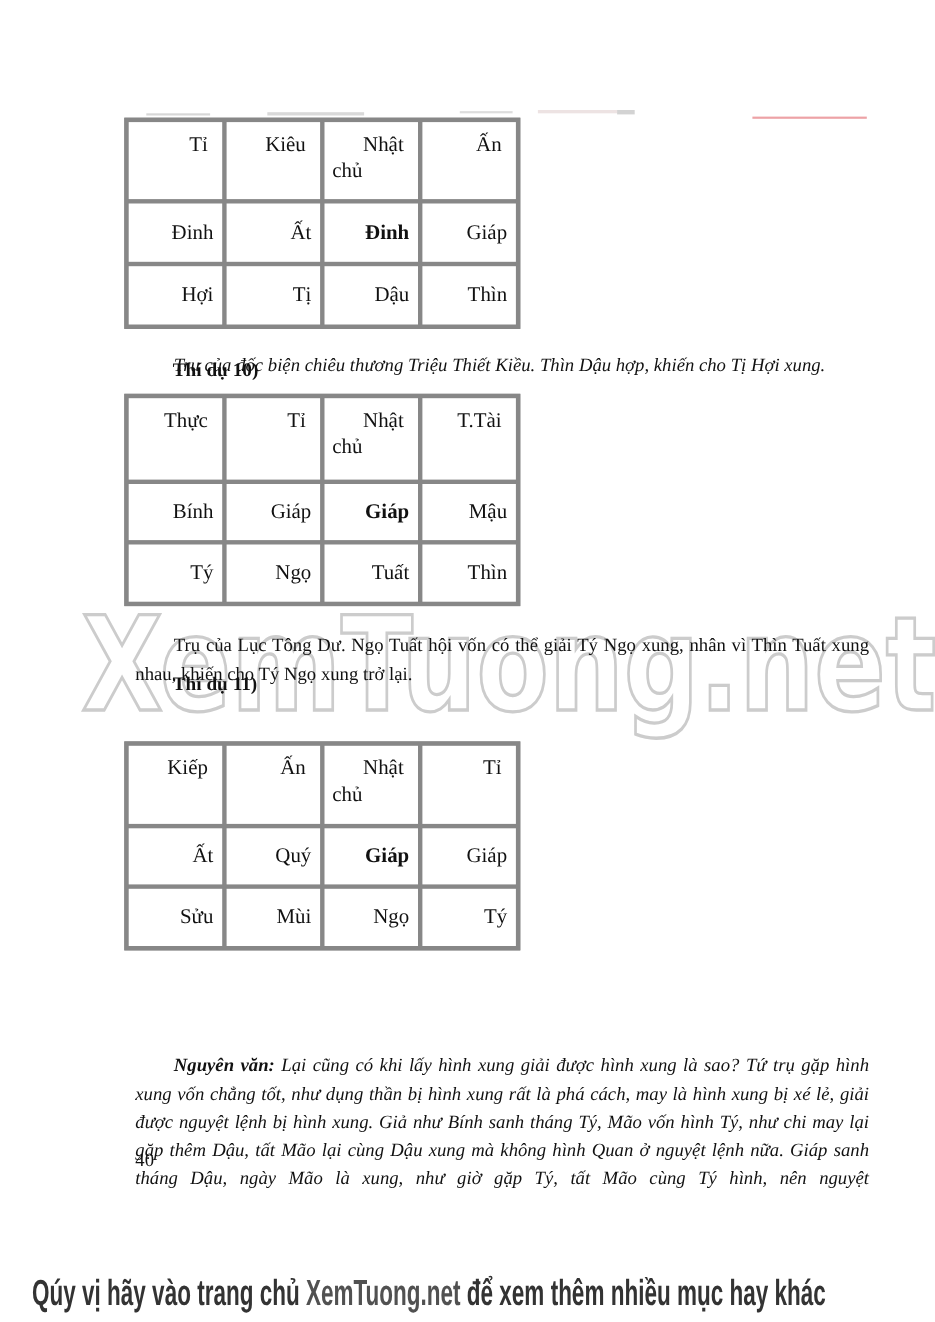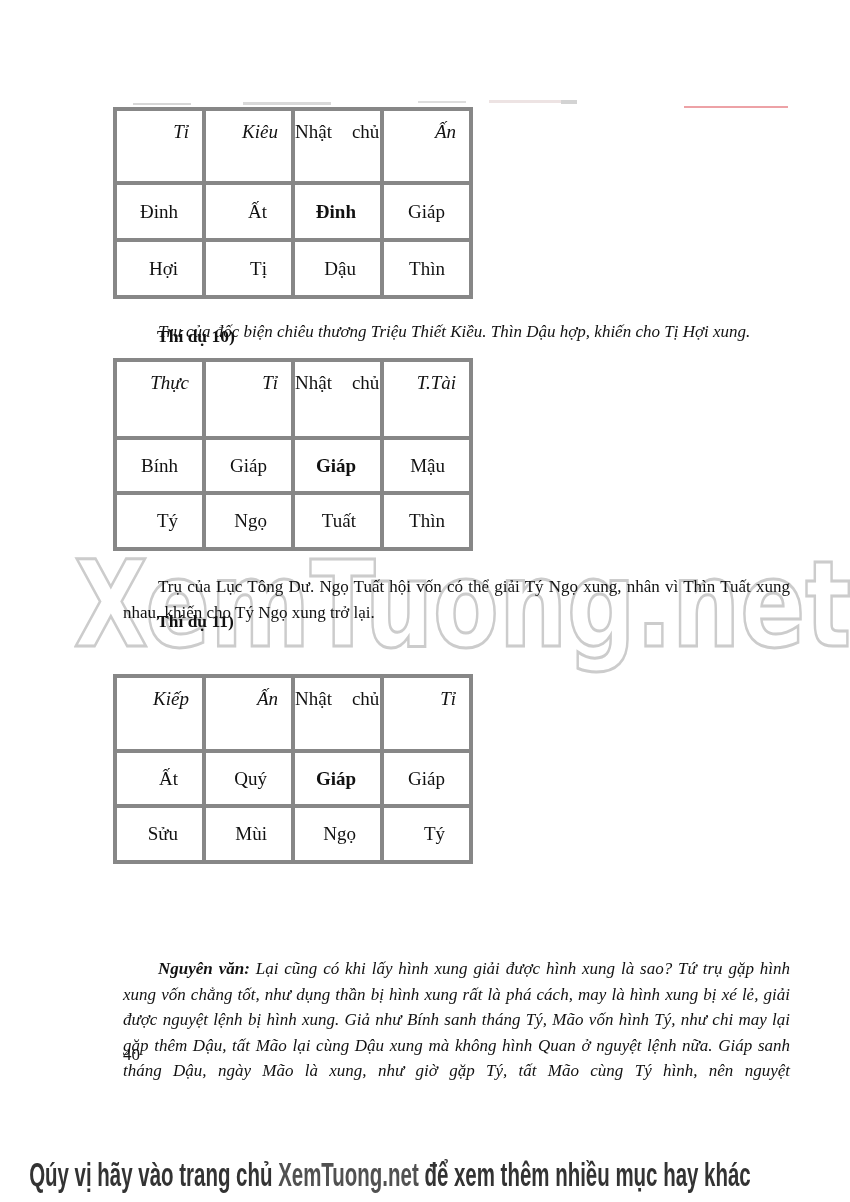--- a/index.html
+++ b/index.html
@@ -40,25 +40,25 @@
     position:absolute; left:113px; width:352px;
     display:grid; grid-template-columns:repeat(4,1fr);
     gap:4px; background:#878787; border:4px solid #878787;
     z-index:2;
   }
   #table-1 { top:107px; grid-template-rows:70px 53px 53px; }
   #table-2 { top:358px; grid-template-rows:74px 51px 52px; }
   #table-3 { top:663px; grid-template-rows:71px 51px 52px;margin-top:11px; }
 
   .cell { background:#ffffff; font-size:19px; line-height:24px; display:flex; overflow:hidden; }
-  .cell.god    { align-items:flex-start; justify-content:flex-end; padding:9px 13px 0 0;font-style:italic; }
-  .cell.day    { flex-direction:row; align-items:stretch; padding-top:9px; }
+  .cell.god    { align-items:flex-start; justify-content:flex-end; padding:9px 13px 0 0; }
+  .cell.day    { flex-direction:column; align-items:stretch; padding-top:9px; }
   .cell.day .l1 { text-align:right; padding-right:13px; }
   .cell.day .l2 { text-align:left;  padding-left:7px; }
-  .cell.stem, .cell.branch { align-items:center; justify-content:flex-end; padding-right:24px; }
+  .cell.stem, .cell.branch { align-items:center; justify-content:flex-end; padding-right:8px; }
   .cell .bold, .cell.boldcell { font-weight:bold; }
 
   
   .text {
     position:absolute; left:123px; width:667px;
     font-size:17px; line-height:25.5px;
     text-align:justify; z-index:2;
   }
   .indent { text-indent:35px; }
   #caption-1 { top:302px; width:auto; white-space:nowrap; text-align:left;font-style:italic; }

